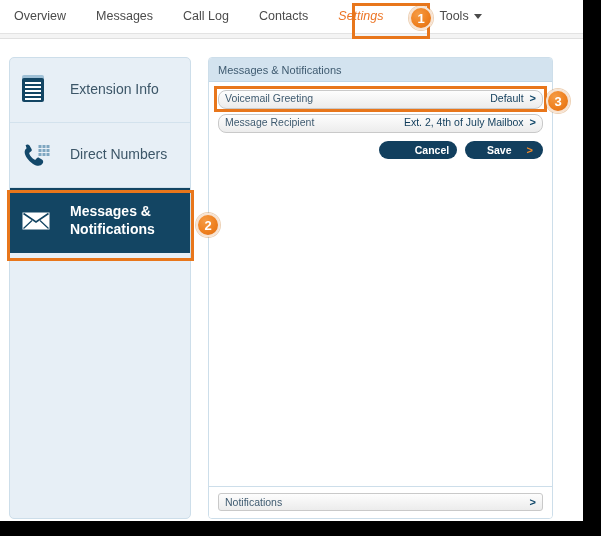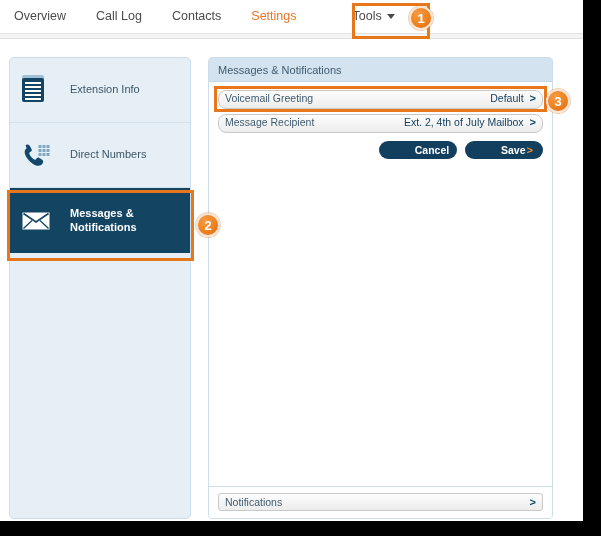--- a/index.html
+++ b/index.html
@@ -113,21 +113,21 @@
     cursor: pointer;
   }
   .side-item .ico {
     width: 40px;
     display: flex;
     align-items: center;
     justify-content: flex-start;
     flex: 0 0 40px;
   }
   .side-item .lbl {
-    font-size: 11px;
+    font-size: 14px;
     color: #3c5668;
     line-height: 1.25;
     padding-left: 8px;
   }
   .side-item.selected {
     background: #134563;
     border-bottom: none;
   }
   .side-item.selected .lbl {
     color: #ffffff;
@@ -256,21 +256,21 @@
     display: flex;
     align-items: center;
     justify-content: center;
     cursor: pointer;
     border: none;
     font-family: "Liberation Sans", sans-serif;
     padding-left: 28px;
   }
   .btn.save {
     justify-content: flex-start;
-    padding-left: 36px;
+    padding-left: 22px;
     position: relative;
     align-items: center;
   }
   .btn.save .bchev {
     position: absolute;
     right: 10px;
     color: #ef8b2c;
     font-weight: bold;
     font-size: 11px;
   }
@@ -316,26 +316,29 @@
 <body>
 
 <div id="screen">
 
   <div class="topnav">
     <div class="nav-items">
       <div class="nav-item spaced">
         <span>Overview</span>
       </div>
       <div class="nav-item spaced">
+        <span>Messages</span>
+      </div>
+      <div class="nav-item spaced">
         <span>Call Log</span>
       </div>
       <div class="nav-item spaced">
         <span>Contacts</span>
       </div>
-      <div class="nav-item active" style="padding-right:56px;">
+      <div class="nav-item active" style="padding-right:56px;font-style:italic;">
         <span>Settings</span>
       </div>
       <div class="nav-item tools">
         <span>Tools</span>
         <span class="caret-down"></span>
       </div>
     </div>
   </div>
   <div class="topnav-rule"></div>
 

